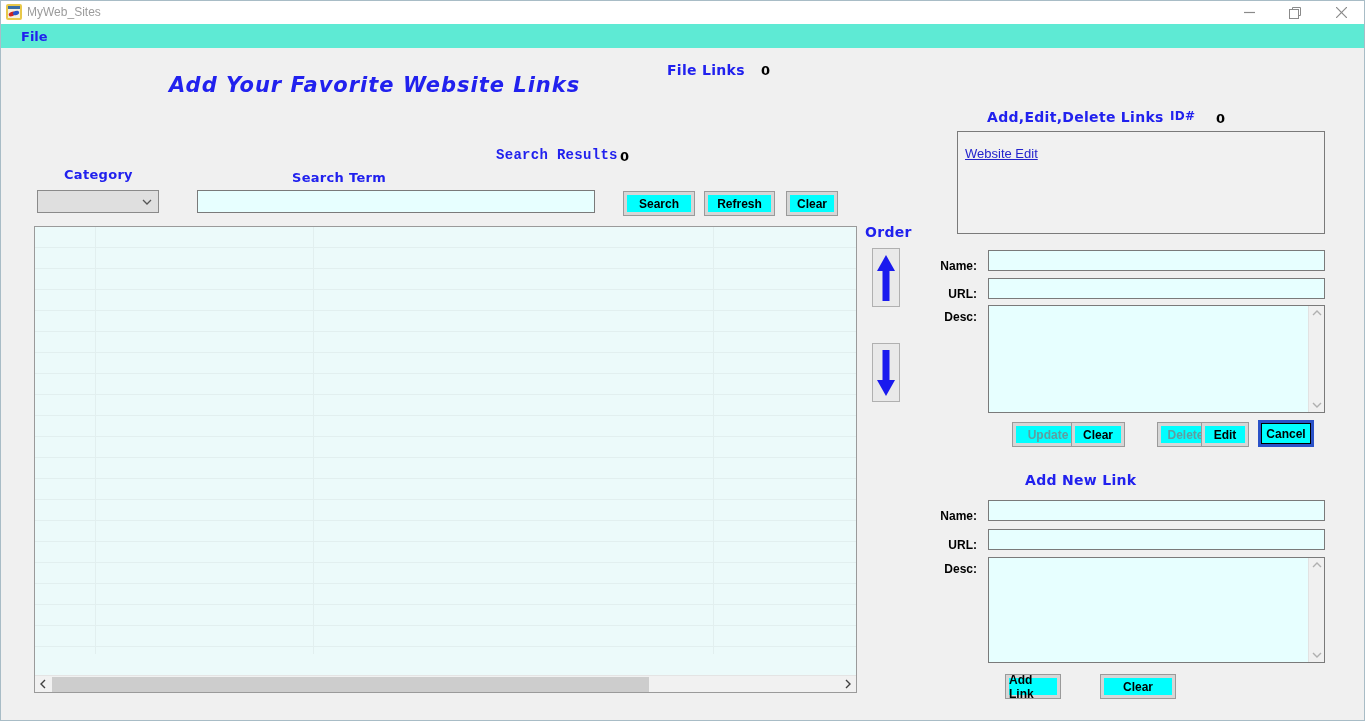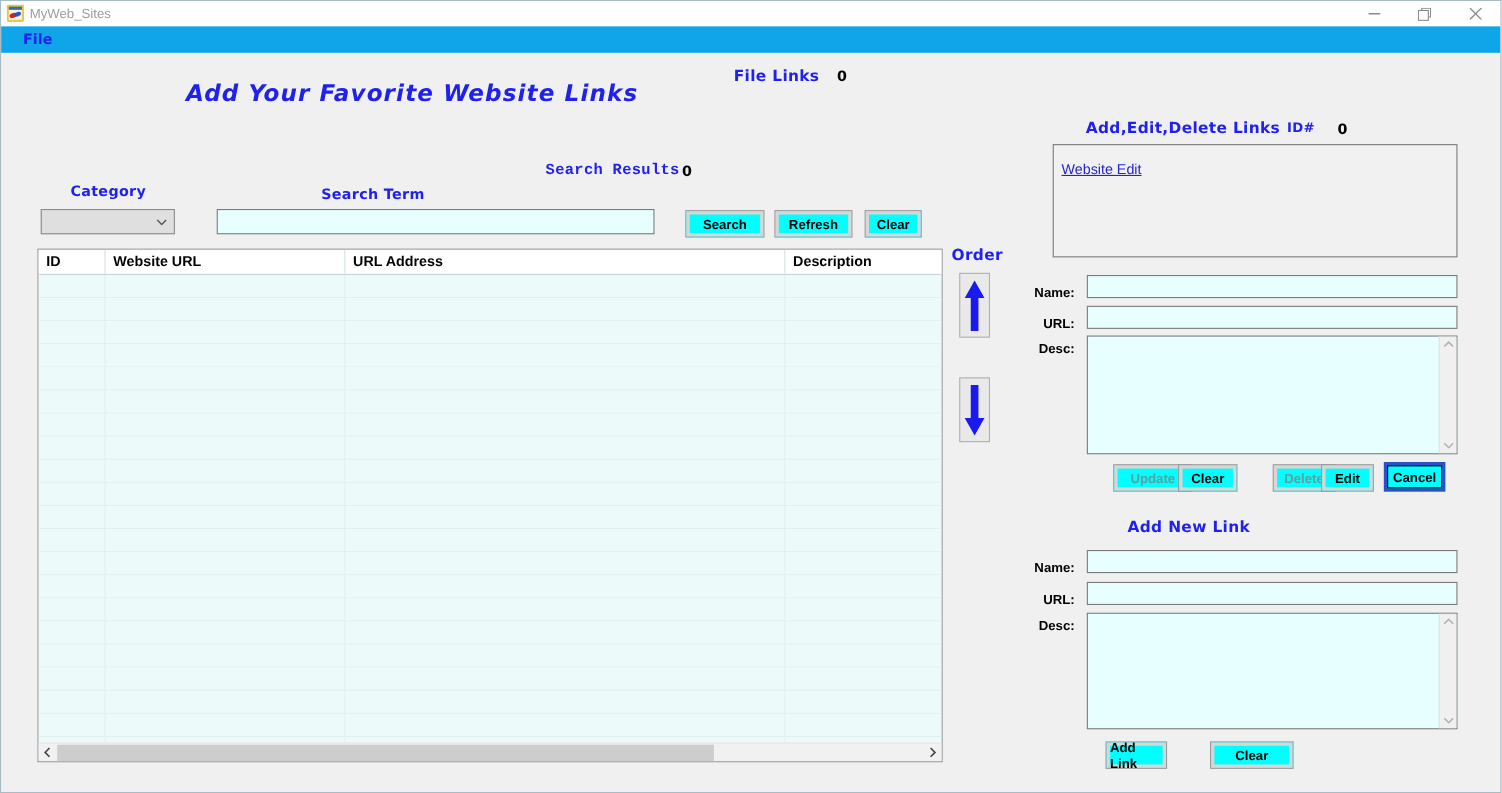--- a/index.html
+++ b/index.html
@@ -9,21 +9,21 @@
             border:1px solid #a8bcc6; overflow:hidden; }
 
   
   .titlebar { position:absolute; left:0; top:0; width:100%; height:23px; background:#ffffff;padding-left:26px; }
   .app-icon { position:absolute; left:5px; top:3px; width:16px; height:16px; }
   .win-title { position:absolute; left:26px; top:4px; font-size:12px; color:#9b9b9b; }
   .win-btn { position:absolute; top:0; width:46px; height:23px; display:flex; align-items:center; justify-content:center; }
   .win-btn.min { right:92px; } .win-btn.max { right:46px; } .win-btn.close { right:0; }
 
   
-  .menubar { position:absolute; left:0; top:23px; width:100%; height:24px; background:#0ea5e9; }
+  .menubar { position:absolute; left:0; top:23px; width:100%; height:24px; background:#5eead4; }
   .menu-item { position:absolute; left:14px; top:3px; padding:2px 6px; font-family:"DejaVu Sans",sans-serif;
                font-weight:bold; font-size:13px; color:#2121ee; cursor:default; }
 
   
   .blbl { position:absolute; font-family:"DejaVu Sans",sans-serif; font-weight:bold; color:#2121ee; letter-spacing:.3px; }
   .bval { position:absolute; font-family:"DejaVu Sans",sans-serif; font-weight:bold; color:#000; font-size:13px; }
   .page-title { left:168px; top:72px; font-size:21px; font-style:italic; letter-spacing:1px; }
   .total-links { left:666px; top:61px; font-size:14px; }
   .total-links-val { left:760px; top:62px; }
   .search-results { left:495px; top:146px; font-size:14px;font-family:Liberation Mono, monospace; }
@@ -155,26 +155,20 @@
       </svg>
   </div>
   <div class="blbl term-lbl">Search Term</div>
   <input class="tin term-input" value="" style="">
 
   <div class="cbtn btn-search">Search</div>
   <div class="cbtn btn-refresh">Refresh</div>
   <div class="cbtn btn-clear-s">Clear</div>
 
   <div class="grid">
-    <div class="ghead">
-        <div class="gh c0">ID</div>
-        <div class="gh c1">Website URL</div>
-        <div class="gh c2">URL Address</div>
-        <div class="gh c3">Description</div>
-      </div>
     <div class="gbody">
         <div class="grow">
           <div class="gc c0"></div>
           <div class="gc c1"></div>
           <div class="gc c2"></div>
           <div class="gc c3"></div>
         </div>
         <div class="grow">
           <div class="gc c0"></div>
           <div class="gc c1"></div>

